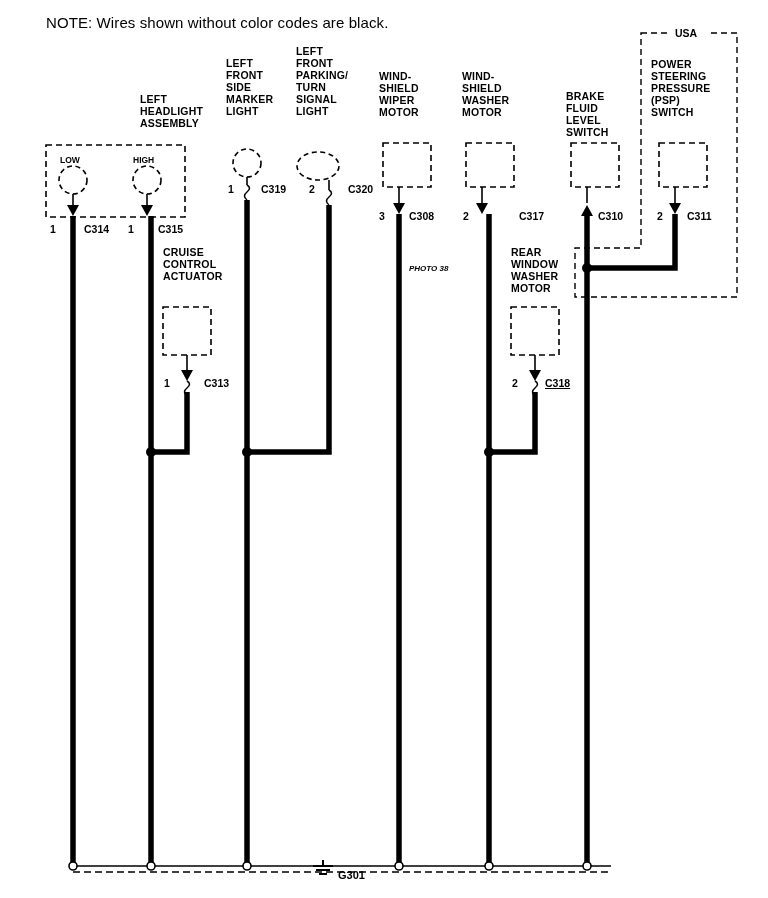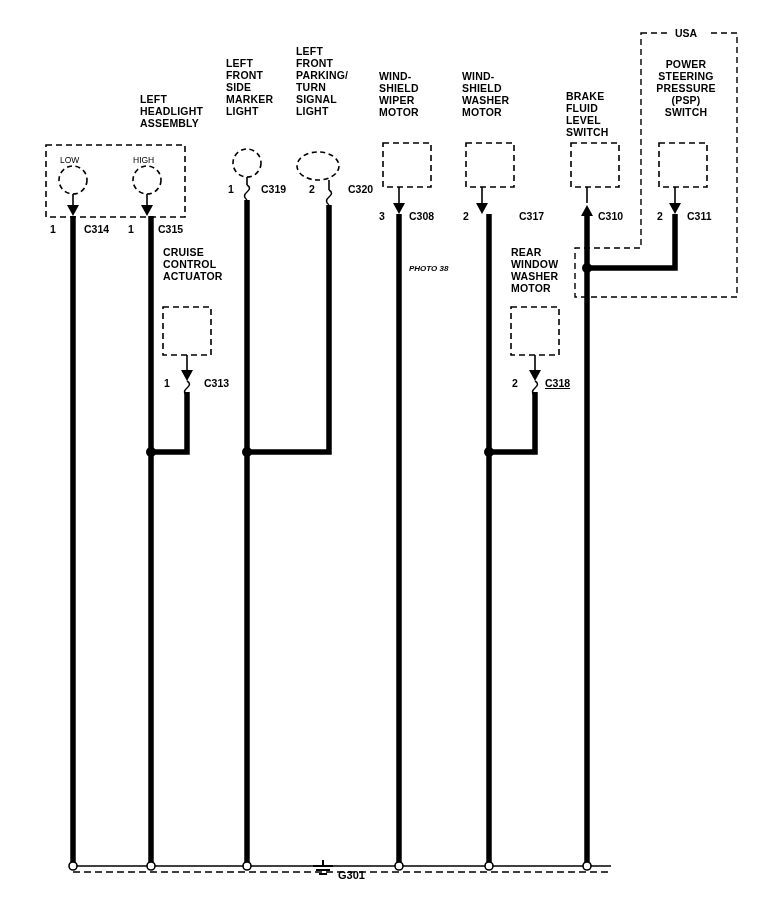--- a/index.html
+++ b/index.html
@@ -64,36 +64,37 @@
   }
   .usa-label {
     position: absolute;
     font-size: 10.5px;
     font-weight: bold;
     white-space: nowrap;
   }
   .comp-label-small {
     position: absolute;
     font-size: 8.5px;
-    font-weight: normal;
+    font-weight: bold;
     white-space: nowrap;
   }
   svg.layer {
     position: absolute;
     left: 0;
     top: 0;
     width: 768px;
     height: 898px;
   }
 </style>
 </head>
 <body>
 
 <div id="root">
 
+  <div class="note">NOTE: Wires shown without color codes are black.</div>
 
   <svg class="layer" viewBox="0 0 768 898">
     <g stroke="#000" fill="none">
 
       <path d="M641 33 L737 33 L737 297 L575 297 L575 248 L641 248 Z" stroke-dasharray="6,4" stroke-width="1.4"></path>
 
       <rect x="668" y="27" width="40" height="13" fill="#fff" stroke="none"></rect>
 
       <rect x="46" y="145" width="139" height="72" stroke-dasharray="6,4" stroke-width="1.6"></rect>
 
@@ -226,21 +227,21 @@
   <div class="lbl" style="left:462px; top:70px; width:66px;">WIND-
 SHIELD
 WASHER
 MOTOR</div>
 
   <div class="lbl" style="left:566px; top:70px; width:56px;margin-top:20px;">BRAKE
 FLUID
 LEVEL
 SWITCH</div>
 
-  <div class="lbl" style="left:651px; top:58px; width:70px;text-align:center;">POWER
+  <div class="lbl" style="left:651px; top:58px; width:70px;">POWER
 STEERING
 PRESSURE
 (PSP)
 SWITCH</div>
 
   <div class="lbl" style="left:163px; top:246px; width:68px;">CRUISE
 CONTROL
 ACTUATOR</div>
 
   <div class="lbl" style="left:511px; top:246px; width:70px;">REAR

